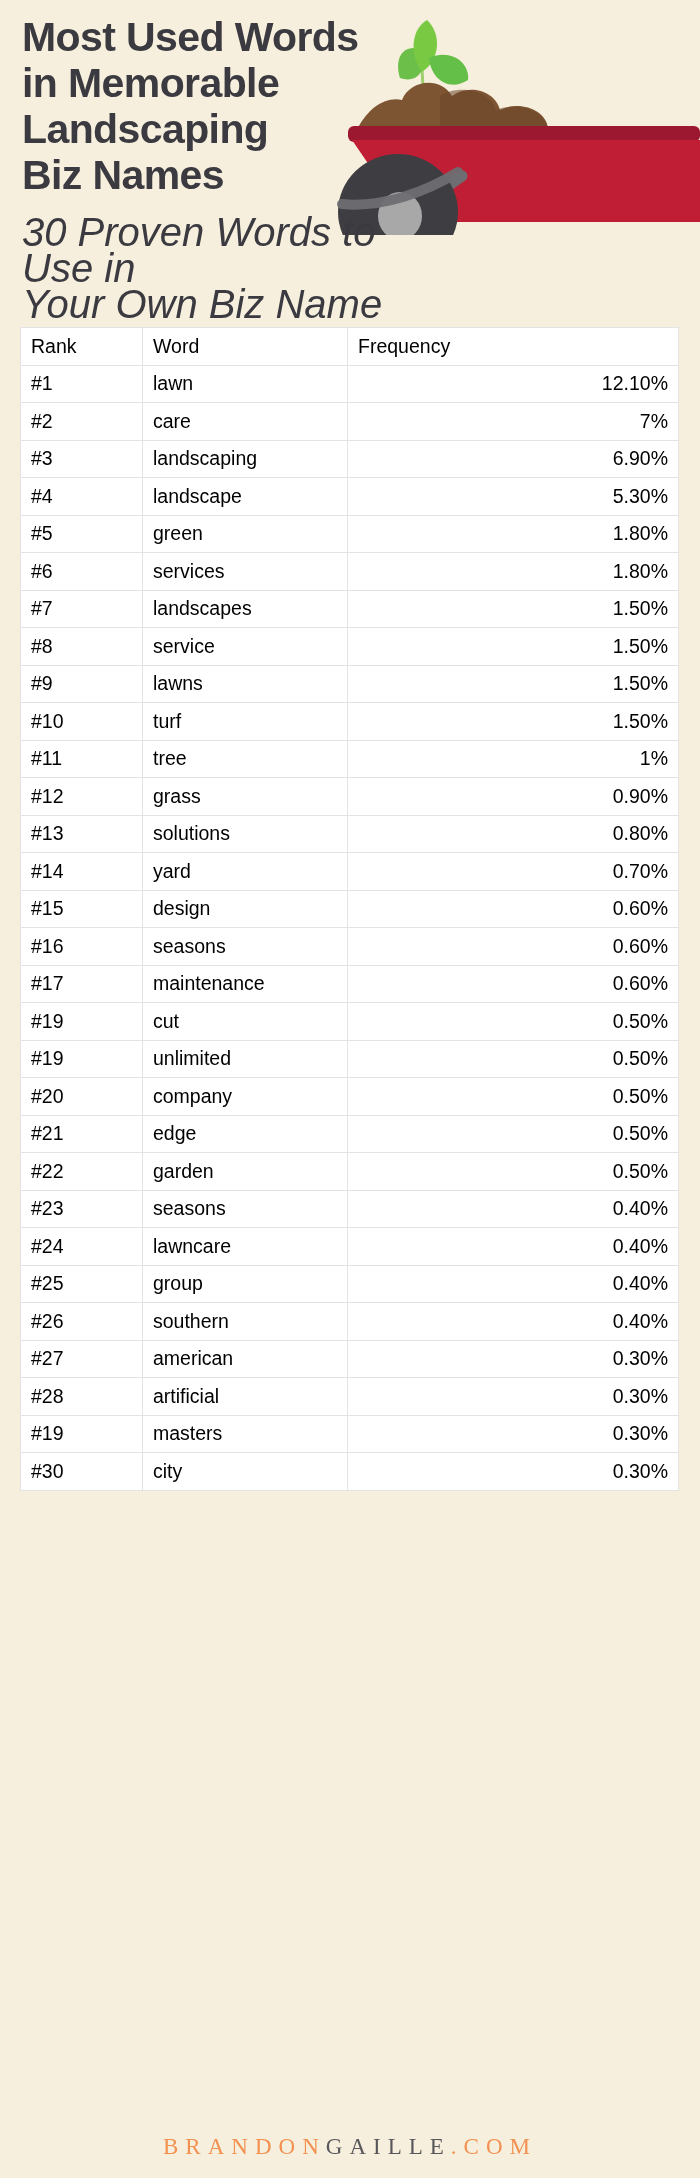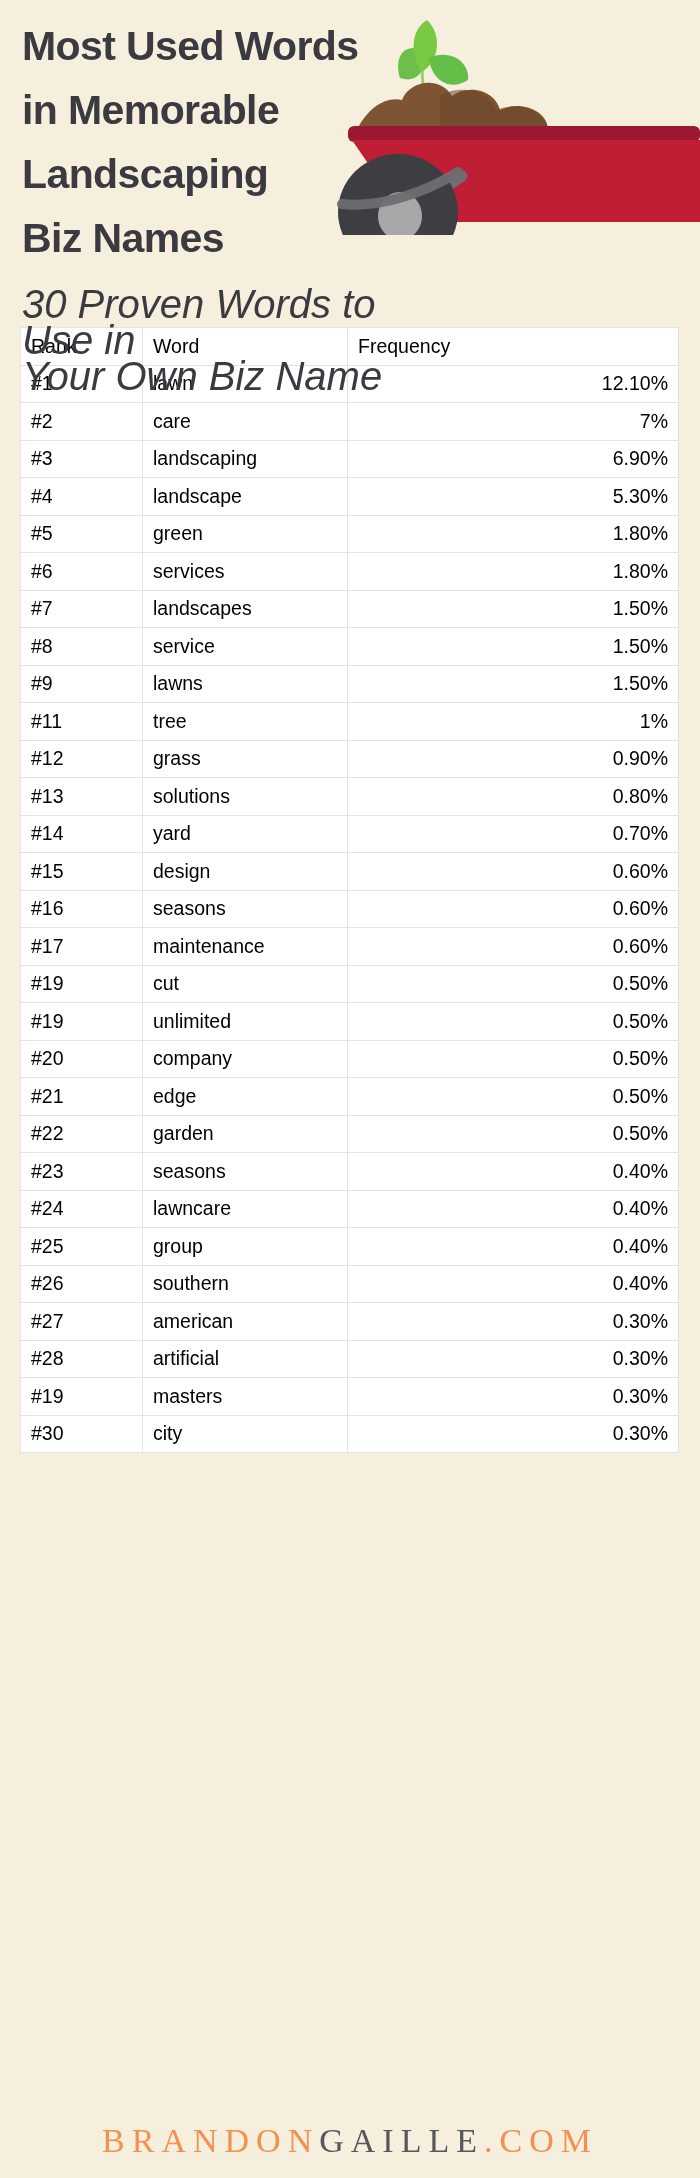--- a/index.html
+++ b/index.html
@@ -44,21 +44,21 @@
     left: 22px;
     top: 14px;
     width: 430px;
     z-index: 3;
   }
 
   .main-title {
     font-family: "Liberation Sans", sans-serif;
     font-weight: bold;
     font-size: 41px;
-    line-height: 64px;
+    line-height: 46px;
     color: #3a3a40;
     letter-spacing: -0.6px;
     margin: 0;
     white-space: pre-line;
   }
 
   .subtitle {
     font-family: "Liberation Sans", sans-serif;
     font-style: italic;
     font-weight: normal;
@@ -124,21 +124,21 @@
   
   .footer {
     position: absolute;
     left: 0;
     bottom: 18px;
     width: 700px;
     text-align: center;
   }
   .brand {
     font-family: "Liberation Serif", serif;
-    font-size: 34px;
+    font-size: 23px;
     letter-spacing: 7px;
     white-space: nowrap;
   }
   .brand .b1 { color: #f29150; }
   .brand .b2 { color: #58585c; }
   .brand .b3 { color: #f29150; }
 </style>
 </head>
 <body>
 
@@ -242,20 +242,25 @@
             <td class="rank">#8</td>
             <td class="word">service</td>
             <td class="freq">1.50%</td>
           </tr>
           <tr>
             <td class="rank">#9</td>
             <td class="word">lawns</td>
             <td class="freq">1.50%</td>
           </tr>
           <tr>
+            <td class="rank">#10</td>
+            <td class="word">turf</td>
+            <td class="freq">1.50%</td>
+          </tr>
+          <tr>
             <td class="rank">#11</td>
             <td class="word">tree</td>
             <td class="freq">1%</td>
           </tr>
           <tr>
             <td class="rank">#12</td>
             <td class="word">grass</td>
             <td class="freq">0.90%</td>
           </tr>
           <tr>

